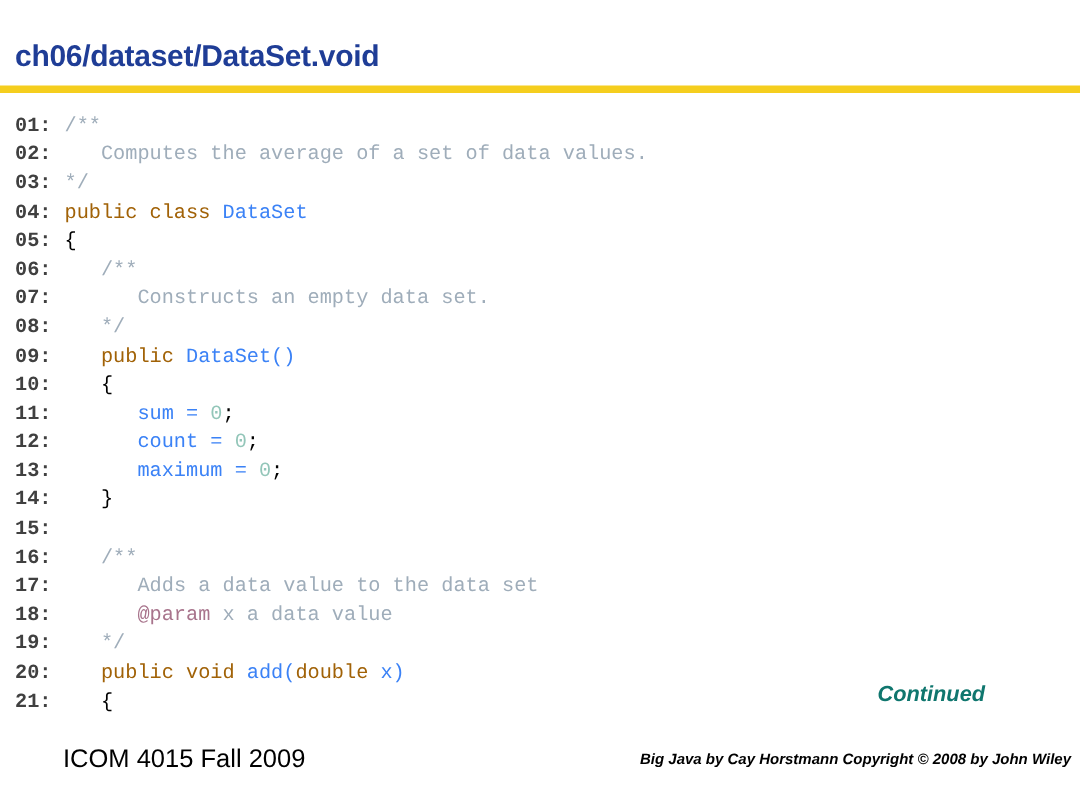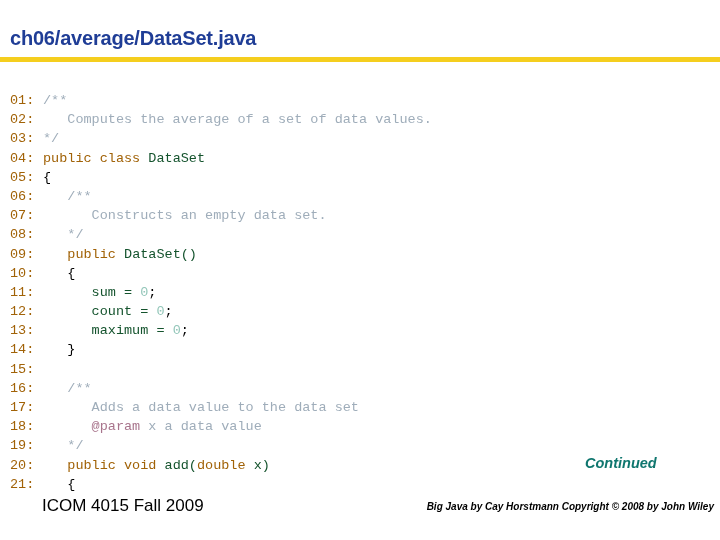--- a/index.html
+++ b/index.html
@@ -49,27 +49,26 @@
     line-height: 19.2px;
     white-space: pre;
   }
   .code-row {
     height: 19.2px;
     white-space: pre;
   }
   .ln {
     display: inline-block;
     width: 33px;
-    font-weight: normal;
-    color: #a16207;
-    margin-top: 16px;
+    font-weight: bold;
+    color: #404040;
   }
   .tok-com   { color: #9FADBA; }
   .tok-kw    { color: #a16207; }
-  .tok-id    { color: #14532d; }
+  .tok-id    { color: #3b82f6; }
   .tok-num   { color: #93C6B9; }
   .tok-tag   { color: #A8748C; }
   .tok-punc  { color: #000000; }
 
   
   #continued-label {
     position: absolute;
     left: 585px;
     top: 455px;
     font-family: "Liberation Sans", sans-serif;
@@ -101,21 +100,21 @@
     font-style: italic;
     font-size: 10px;
     line-height: 13px;
     color: #000000;
   }
   .copy-line { display: block; }
 </style>
 </head>
 <body>
 
-<div id="slide-title">ch06/average/DataSet.java</div>
+<div id="slide-title">ch06/dataset/DataSet.void</div>
 
 <div id="title-rule"></div>
 
 <div id="code-listing"><div class="code-row"><span class="ln">01:</span><span class="tok-com">/**</span></div><div class="code-row"><span class="ln">02:</span><span class="tok-com">   Computes the average of a set of data values.</span></div><div class="code-row"><span class="ln">03:</span><span class="tok-com">*/</span></div><div class="code-row"><span class="ln">04:</span><span class="tok-kw">public class </span><span class="tok-id">DataSet</span></div><div class="code-row"><span class="ln">05:</span><span class="tok-punc">{</span></div><div class="code-row"><span class="ln">06:</span><span>   </span><span class="tok-com">/**</span></div><div class="code-row"><span class="ln">07:</span><span>   </span><span class="tok-com">   Constructs an empty data set.</span></div><div class="code-row"><span class="ln">08:</span><span>   </span><span class="tok-com">*/</span></div><div class="code-row"><span class="ln">09:</span><span>   </span><span class="tok-kw">public </span><span class="tok-id">DataSet()</span></div><div class="code-row"><span class="ln">10:</span><span>   </span><span class="tok-punc">{</span></div><div class="code-row"><span class="ln">11:</span><span>      </span><span class="tok-id">sum = </span><span class="tok-num">0</span><span class="tok-punc">;</span></div><div class="code-row"><span class="ln">12:</span><span>      </span><span class="tok-id">count = </span><span class="tok-num">0</span><span class="tok-punc">;</span></div><div class="code-row"><span class="ln">13:</span><span>      </span><span class="tok-id">maximum = </span><span class="tok-num">0</span><span class="tok-punc">;</span></div><div class="code-row"><span class="ln">14:</span><span>   </span><span class="tok-punc">}</span></div><div class="code-row"><span class="ln">15:</span> </div><div class="code-row"><span class="ln">16:</span><span>   </span><span class="tok-com">/**</span></div><div class="code-row"><span class="ln">17:</span><span>   </span><span class="tok-com">   Adds a data value to the data set</span></div><div class="code-row"><span class="ln">18:</span><span>      </span><span class="tok-tag">@param</span><span class="tok-com"> x a data value</span></div><div class="code-row"><span class="ln">19:</span><span>   </span><span class="tok-com">*/</span></div><div class="code-row"><span class="ln">20:</span><span>   </span><span class="tok-kw">public void </span><span class="tok-id">add(</span><span class="tok-kw">double</span><span class="tok-id"> x)</span></div><div class="code-row"><span class="ln">21:</span><span>   </span><span class="tok-punc">{</span></div></div>
 
 <div id="continued-label">Continued</div>
 
 <div id="course-footer">ICOM 4015 Fall 2009</div>
 
 <div id="copyright-footer">

